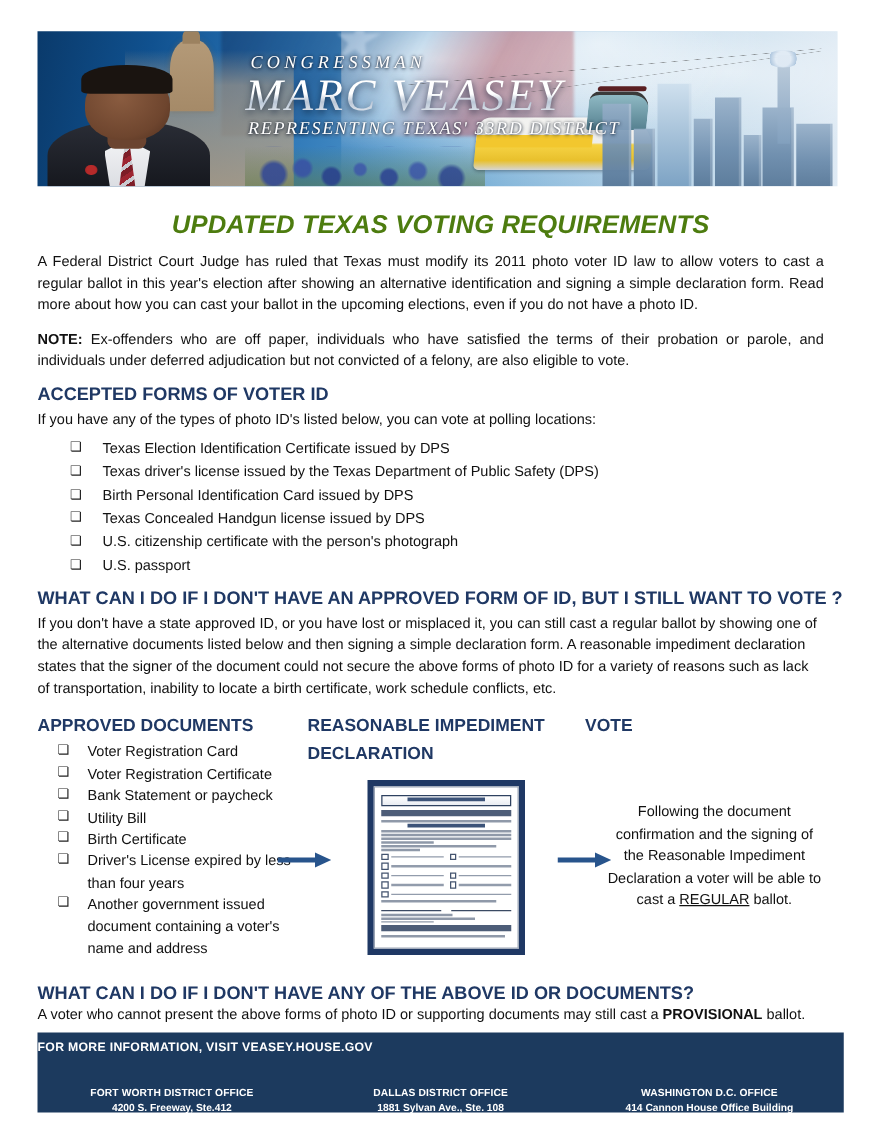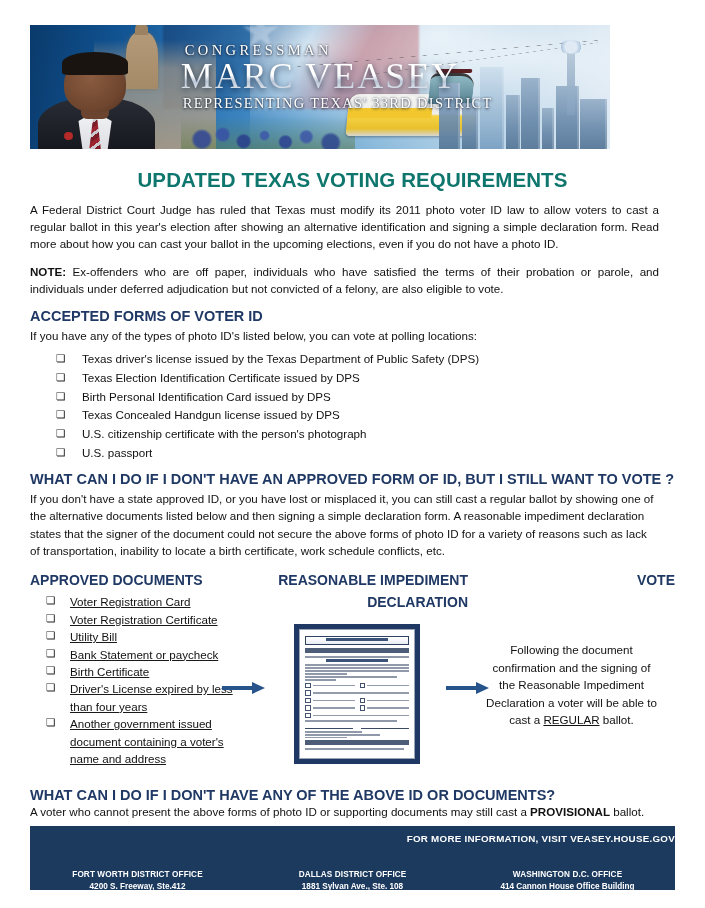--- a/index.html
+++ b/index.html
@@ -19,26 +19,27 @@
     position: absolute;
     left: 0; top: 0;
     width: 705px;
     height: 908px;
   }
 
   
   .banner {
     position: absolute;
     left: 30px; top: 25px;
-    width: 580px; height: 124px;
+    width: 640px; height: 124px;
     overflow: hidden;
     background: linear-gradient(100deg,
         #0a3a6b 0%, #10518f 14%, #2a74b5 30%,
         #4e94c9 46%, #7fb3d8 60%, #a9cbe4 74%,
         #c6dcec 86%, #dfeaf4 100%);
+    font-style: italic;
   }
   .banner .sky-clouds {
     position: absolute; left: 38%; top: 0; width: 62%; height: 100%;
     background:
       radial-gradient(ellipse at 20% 18%, rgba(255,255,255,.72) 0%, rgba(255,255,255,0) 52%),
       radial-gradient(ellipse at 52% 8%, rgba(255,255,255,.60) 0%, rgba(255,255,255,0) 46%),
       radial-gradient(ellipse at 78% 26%, rgba(255,255,255,.55) 0%, rgba(255,255,255,0) 48%),
       radial-gradient(ellipse at 34% 62%, rgba(255,255,255,.30) 0%, rgba(255,255,255,0) 55%);
   }
   
@@ -209,24 +210,25 @@
   .banner .district {
     font-size: 14.5px; letter-spacing: 1.3px; margin-top: -1px; margin-left: 2px;
   }
 
   
   .content { position: absolute; left: 30px; top: 160px; width: 645px; }
 
   h1.doc-title {
     font-size: 20.5px;
     font-weight: bold;
-    color: #0f766e;
+    color: #4d7c0f;
     text-align: center;
     margin: 8px 0 9px 0;
     letter-spacing: .1px;
+    font-style: italic;
   }
   p.body-text {
     font-size: 11.6px;
     line-height: 1.47;
     margin: 0 16px 11px 0;
     text-align: justify;
     color: #111111;
   }
   p.body-text.nojust { text-align: left; }
   .note-label { font-weight: bold; }
@@ -267,23 +269,23 @@
     position: relative;
   }
   .col-docs { width: 216px; }
   .col-mid  { width: 222px; text-align: center; position: relative; }
   .col-vote { width: 207px; text-align: center; position: relative; }
 
   .col-head {
     font-size: 14px; font-weight: bold; color: #1f3864;
     margin-bottom: 4px; line-height: 1.35;
   }
-  .col-head.center { text-align: right; }
-
-  ul.checklist.tight { margin-top: 2px; padding-left: 16px; text-decoration: underline; }
+  .col-head.center { text-align: left; }
+
+  ul.checklist.tight { margin-top: 2px; padding-left: 16px; }
   ul.checklist.tight li { line-height: 1.5; padding-left: 24px; }
 
   .arrow {
     position: absolute;
     width: 44px; height: 14px;
   }
   .arrow svg { display: block; }
   .arrow-1 { left: 192px; top: 110px; }
   .arrow-2 { left: 416px; top: 110px; }
 
@@ -346,26 +348,25 @@
 
   
   .footer {
     position: absolute;
     left: 30px; top: 826px;
     width: 645px; height: 64px;
     background: #1c3a5e;
     color: #ffffff;
   }
   .footer .more {
-    text-align: right;
+    text-align: left;
     font-size: 9.8px;
     font-weight: bold;
     letter-spacing: .25px;
     padding-top: 7px;
-    padding-left: 18px;
   }
   .offices { display: flex; margin-top: 25px; }
   .office { flex: 1; text-align: center; font-size: 8.2px; line-height: 1.46; font-weight: bold; }
   .office .oname { letter-spacing: .1px; }
 </style>
 </head>
 <body>
 
 <div class="page">
 
@@ -415,40 +416,40 @@
 
     <h1 class="doc-title">UPDATED TEXAS VOTING REQUIREMENTS</h1>
 
     <p class="body-text">A Federal District Court Judge  has ruled that Texas must modify its 2011 photo voter ID law to allow voters to cast a regular ballot in this year's election after showing an alternative identification and signing a simple declaration form. Read more about how you can cast your ballot in the upcoming elections, even if you do not have a photo ID.</p>
 
     <p class="body-text"><span class="note-label">NOTE:</span><span> Ex-offenders who are off paper, individuals who have satisfied the terms of their probation or parole, and individuals under deferred adjudication but not convicted of a felony, are also eligible to vote.</span></p>
 
     <h2 class="section-head">ACCEPTED FORMS OF VOTER ID</h2>
     <p class="lead">If you have any of the types of photo ID's listed below, you can vote at polling locations:</p>
     <ul class="checklist">
+      <li>Texas Election Identification Certificate issued by DPS</li>
       <li>Texas driver's license issued by the Texas Department of Public Safety (DPS)</li>
-      <li>Texas Election Identification Certificate issued by DPS</li>
       <li>Birth Personal Identification Card issued by DPS</li>
       <li>Texas Concealed Handgun license issued by DPS</li>
       <li>U.S. citizenship certificate with the person's photograph</li>
       <li>U.S. passport</li>
     </ul>
 
     <h2 class="section-head">WHAT CAN I DO IF I DON'T HAVE AN APPROVED FORM OF ID, BUT I STILL WANT TO VOTE ?</h2>
     <p class="body-text nojust">If you don't have a state approved ID, or you have lost or misplaced it, you can still cast a regular ballot by showing one of the alternative documents listed below and then signing a simple declaration form.  A reasonable impediment declaration states that the signer of the document could not secure the above forms of photo ID for a variety of reasons such as lack of transportation, inability to locate a birth certificate, work schedule conflicts, etc.</p>
 
     <div class="three-col">
 
       <div class="col-docs">
         <div class="col-head">APPROVED DOCUMENTS</div>
         <ul class="checklist tight">
           <li>Voter Registration Card</li>
           <li>Voter Registration Certificate</li>
+          <li>Bank Statement or paycheck</li>
           <li>Utility Bill</li>
-          <li>Bank Statement or paycheck</li>
           <li>Birth Certificate</li>
           <li>Driver's License expired by less than four years</li>
           <li>Another government issued document containing a voter's name and address</li>
         </ul>
       </div>
 
       <div class="col-mid">
         <div class="col-head center">REASONABLE IMPEDIMENT</div>
         <div class="col-head center">DECLARATION</div>
         <div class="form-thumb">

